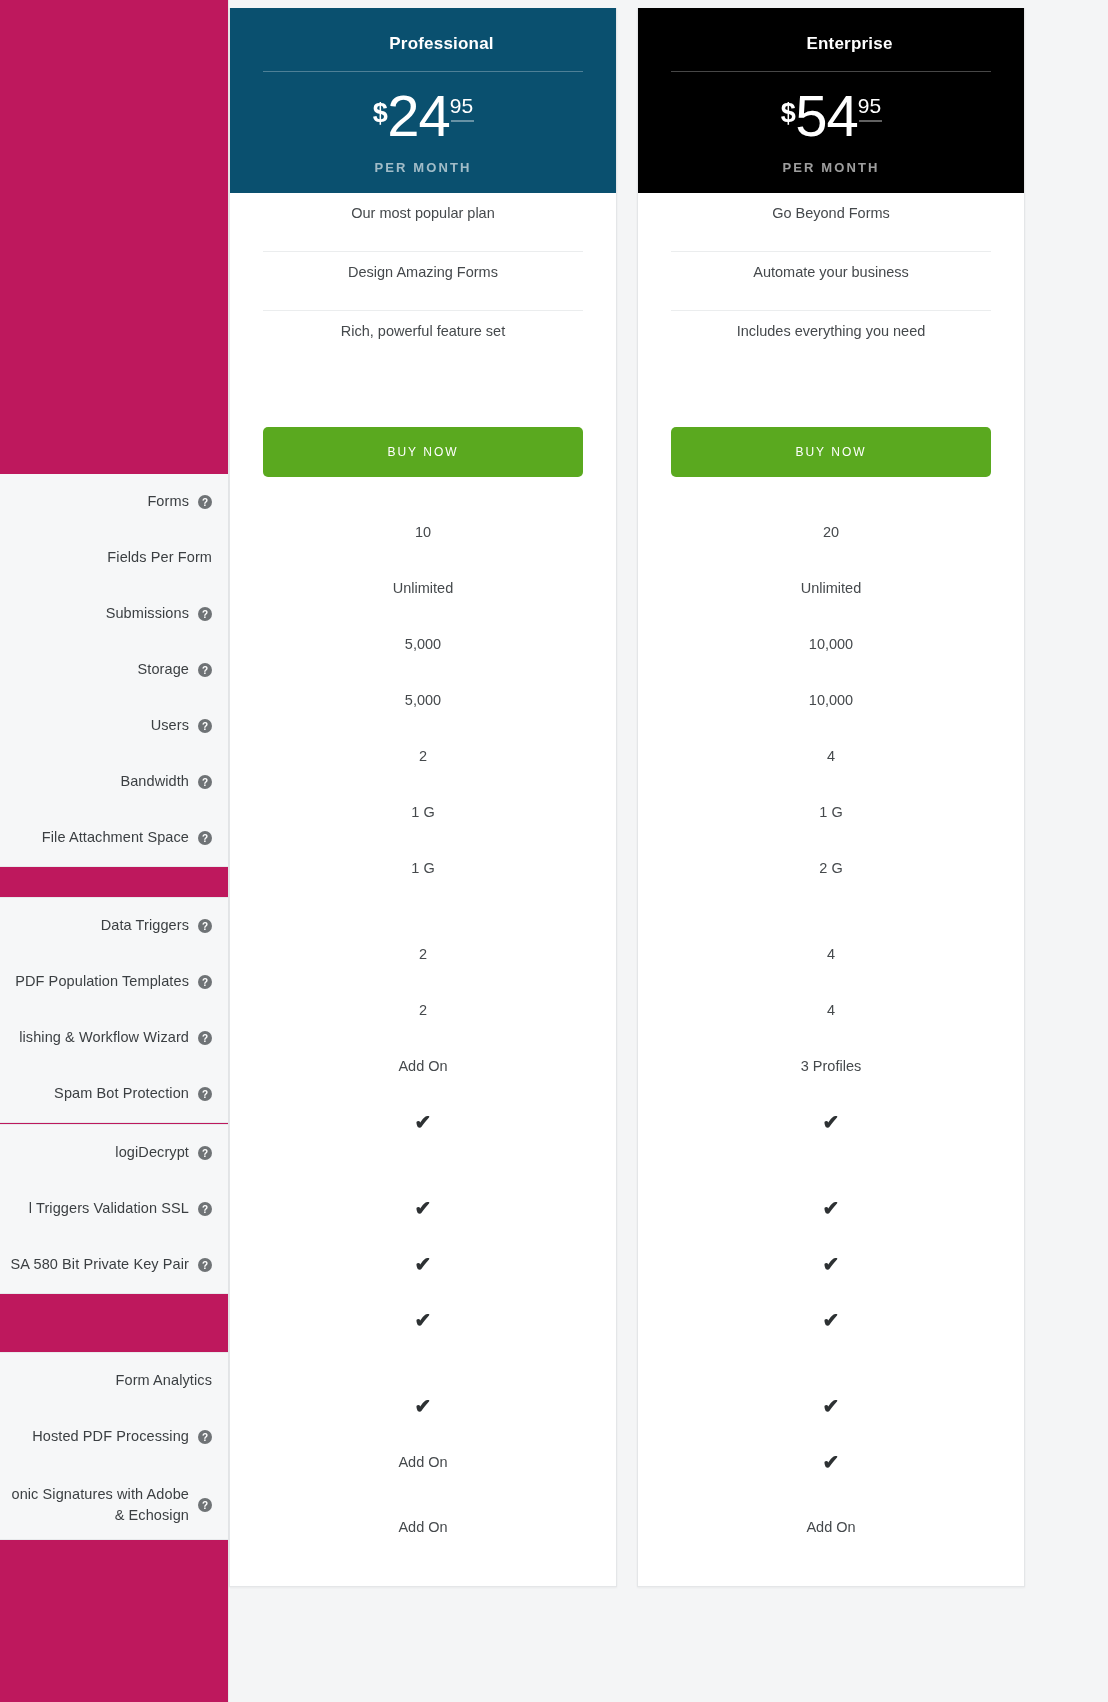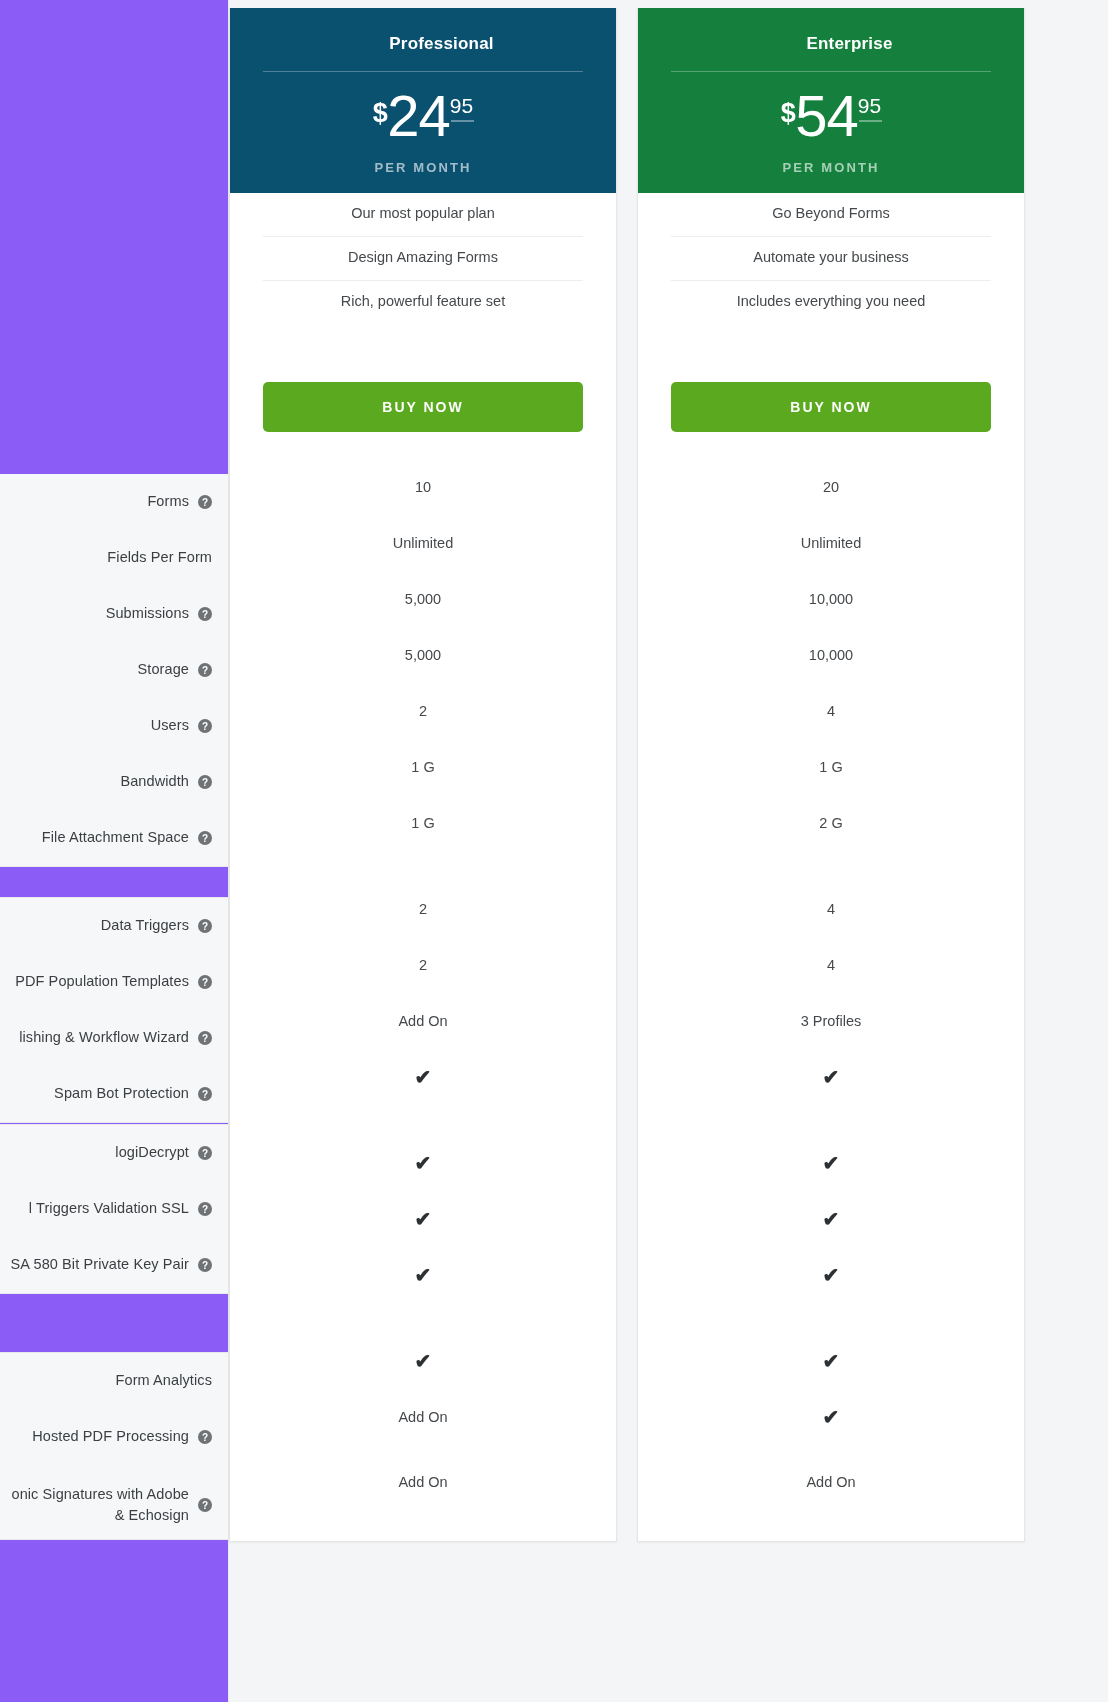--- a/index.html
+++ b/index.html
@@ -17,21 +17,21 @@
     background: #f4f5f6;
   }
 
   
   .label-col {
     position: absolute;
     left: 0;
     top: 0;
     width: 229px;
     height: 1702px;
-    background: #8b5cf6;
+    background: #be185d;
     border-right: 1px solid #e6e8ea;
     overflow: hidden;
   }
   .label-block {
     position: absolute;
     left: 0;
     width: 229px;
     background: #f6f7f8;
     border-top: 1px solid #e8eaec;
     border-bottom: 1px solid #e8eaec;
@@ -138,40 +138,40 @@
     margin-top: 17px;
     font-size: 13px;
     letter-spacing: 2.1px;
     font-weight: bold;
     color: rgba(255,255,255,.62);
     text-align: center;
   }
 
   .tagline-wrap { padding: 0 33px; }
   .tagline {
-    height: 44px;
+    height: 59px;
     line-height: 41px;
     text-align: center;
     font-size: 14.5px;
     color: #45494c;
     border-bottom: 1px solid #ebedee;
   }
   .tagline:last-child { border-bottom: none; }
 
   .buy-wrap { padding: 57px 33px 0; }
   .buy-btn {
     display: block;
     width: 100%;
     height: 50px;
     line-height: 50px;
     text-align: center;
     background: #5aa91f;
     color: #fff;
-    font-size: 14px;
-    font-weight: bold;
+    font-size: 12px;
+    font-weight: normal;
     letter-spacing: 2px;
     border: none;
     border-radius: 5px;
     cursor: pointer;
     font-family: "Liberation Sans", sans-serif;
   }
 
   .cells-gap { height: 27px; }
   .cell {
     height: 56px;
@@ -452,21 +452,21 @@
       </div>
       <div class="cell">
         <span>Add On</span>
       </div>
       <div class="cell tall">
         <span>Add On</span>
       </div>
       <div class="card-tail"></div>
     </div>
   <div class="card" id="card-enterprise">
-      <div class="card-head" style="background: #15803d;">
+      <div class="card-head" style="background: #000000;">
         <div class="plan-name">Enterprise</div>
         <div class="head-rule"></div>
         <div class="price">
           <span class="price-cur">$</span>
           <span class="price-int">54</span>
           <span class="price-dec">95</span>
         </div>
         <div class="per-month">PER MONTH</div>
       </div>
       <div class="tagline-wrap">

